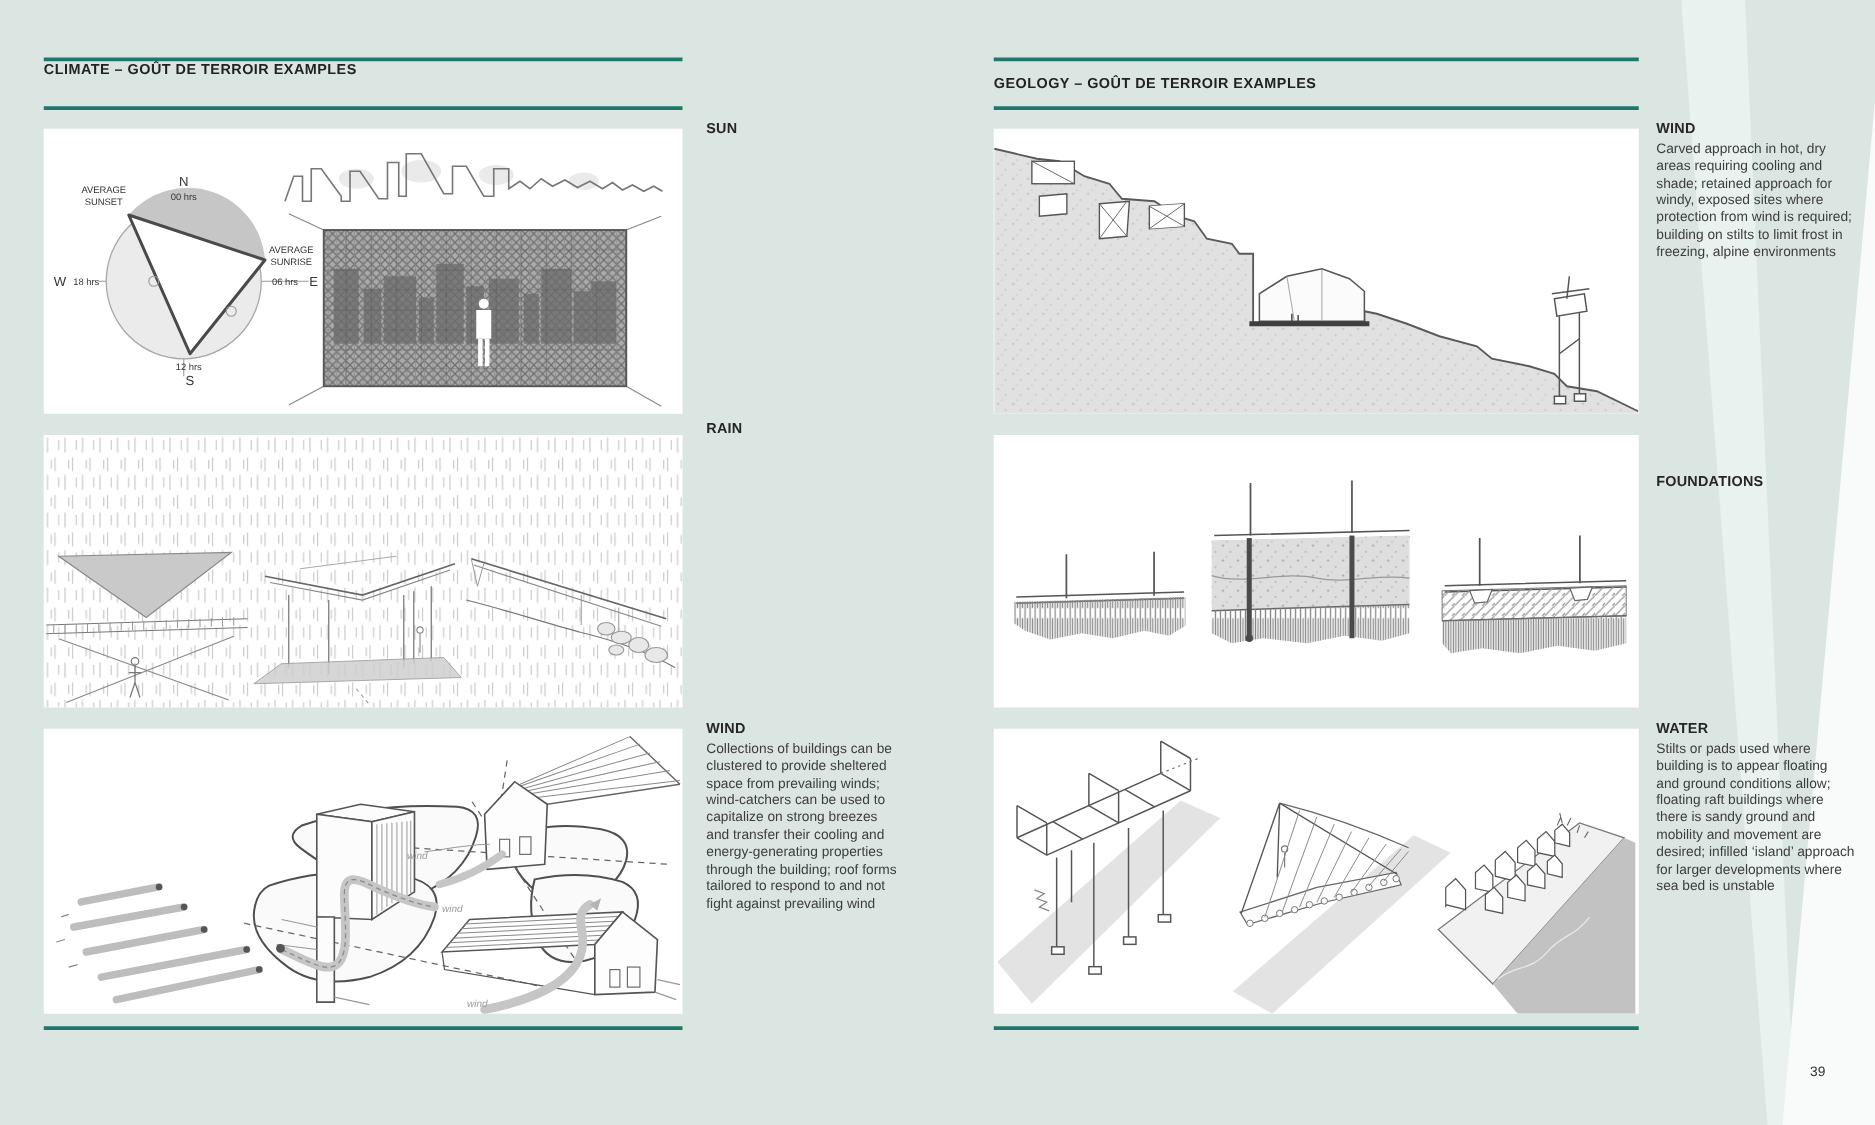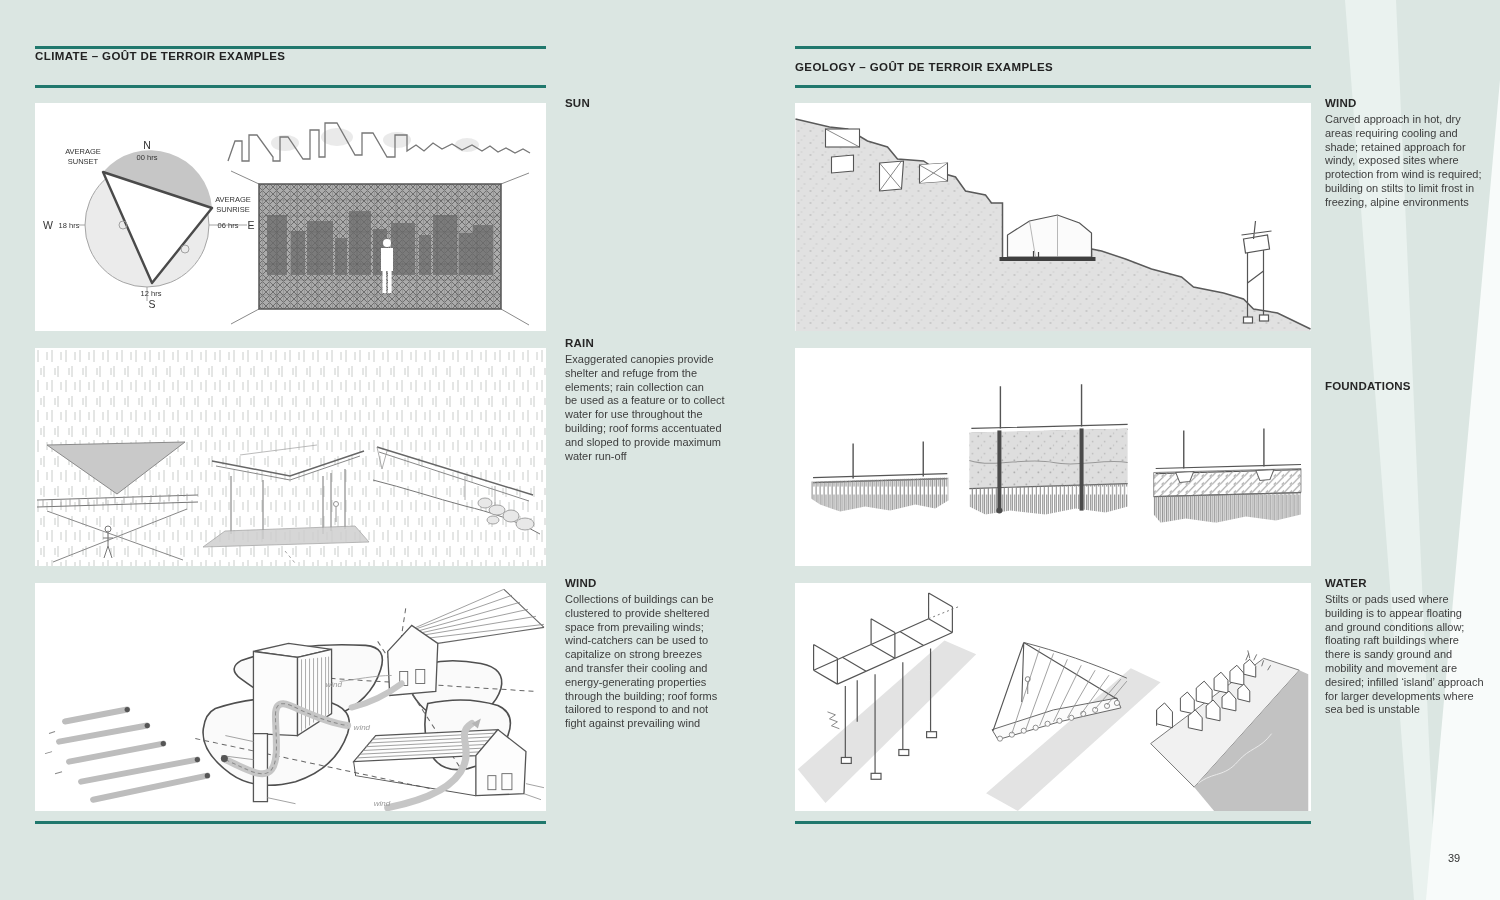--- a/index.html
+++ b/index.html
@@ -210,28 +210,20 @@
     <text class="scribble" x="338" y="222">wind</text>
   </g>
 </svg>
 </div>
 
 <div class="text-block" style="left:565px;top:97px;width:190px;">
   <h3>SUN</h3>
 </div>
 <div class="text-block" style="left:565px;top:337px;width:190px;">
   <h3>RAIN</h3>
-  <p>Exaggerated canopies provide
-shelter and refuge from the
-elements; rain collection can
-be used as a feature or to collect
-water for use throughout the
-building; roof forms accentuated
-and sloped to provide maximum
-water run-off</p>
 </div>
 <div class="text-block" style="left:565px;top:577px;width:190px;">
   <h3>WIND</h3>
   <p>Collections of buildings can be
 clustered to provide sheltered
 space from prevailing winds;
 wind-catchers can be used to
 capitalize on strong breezes
 and transfer their cooling and
 energy-generating properties

